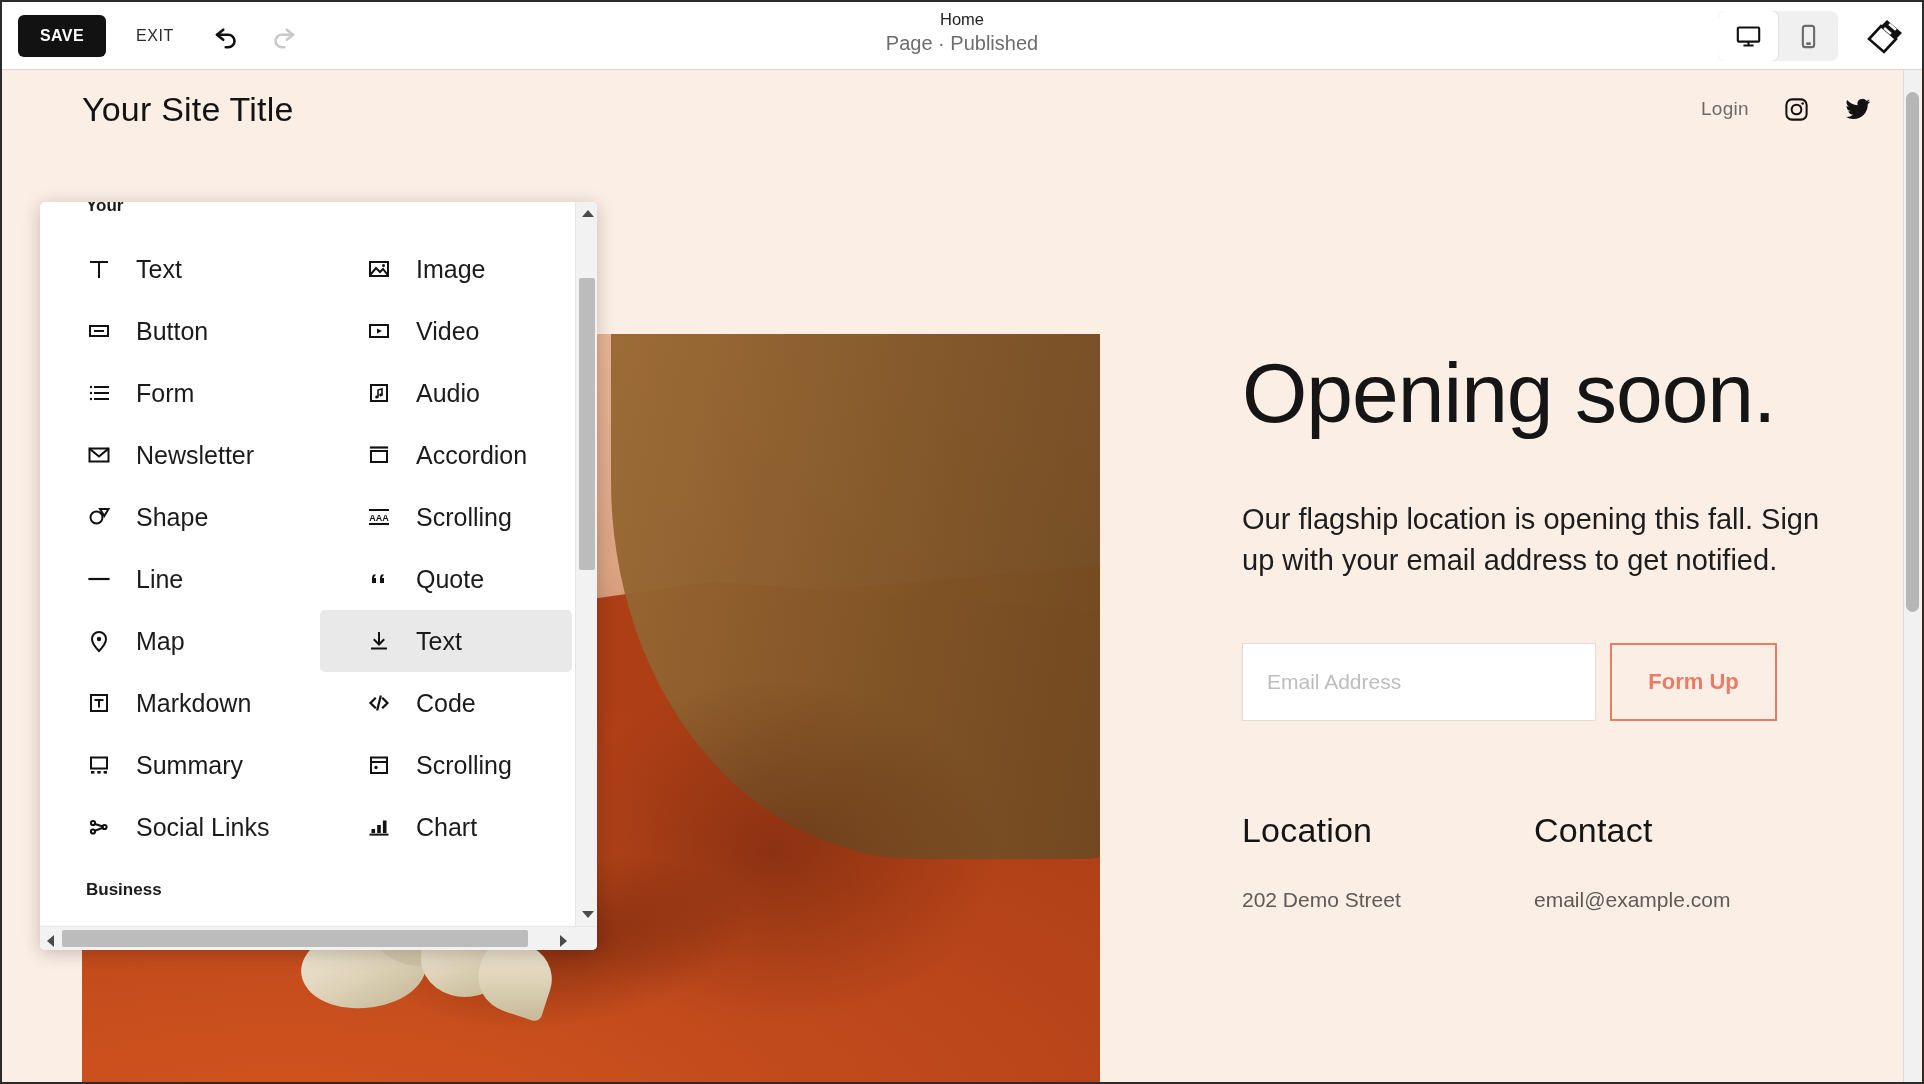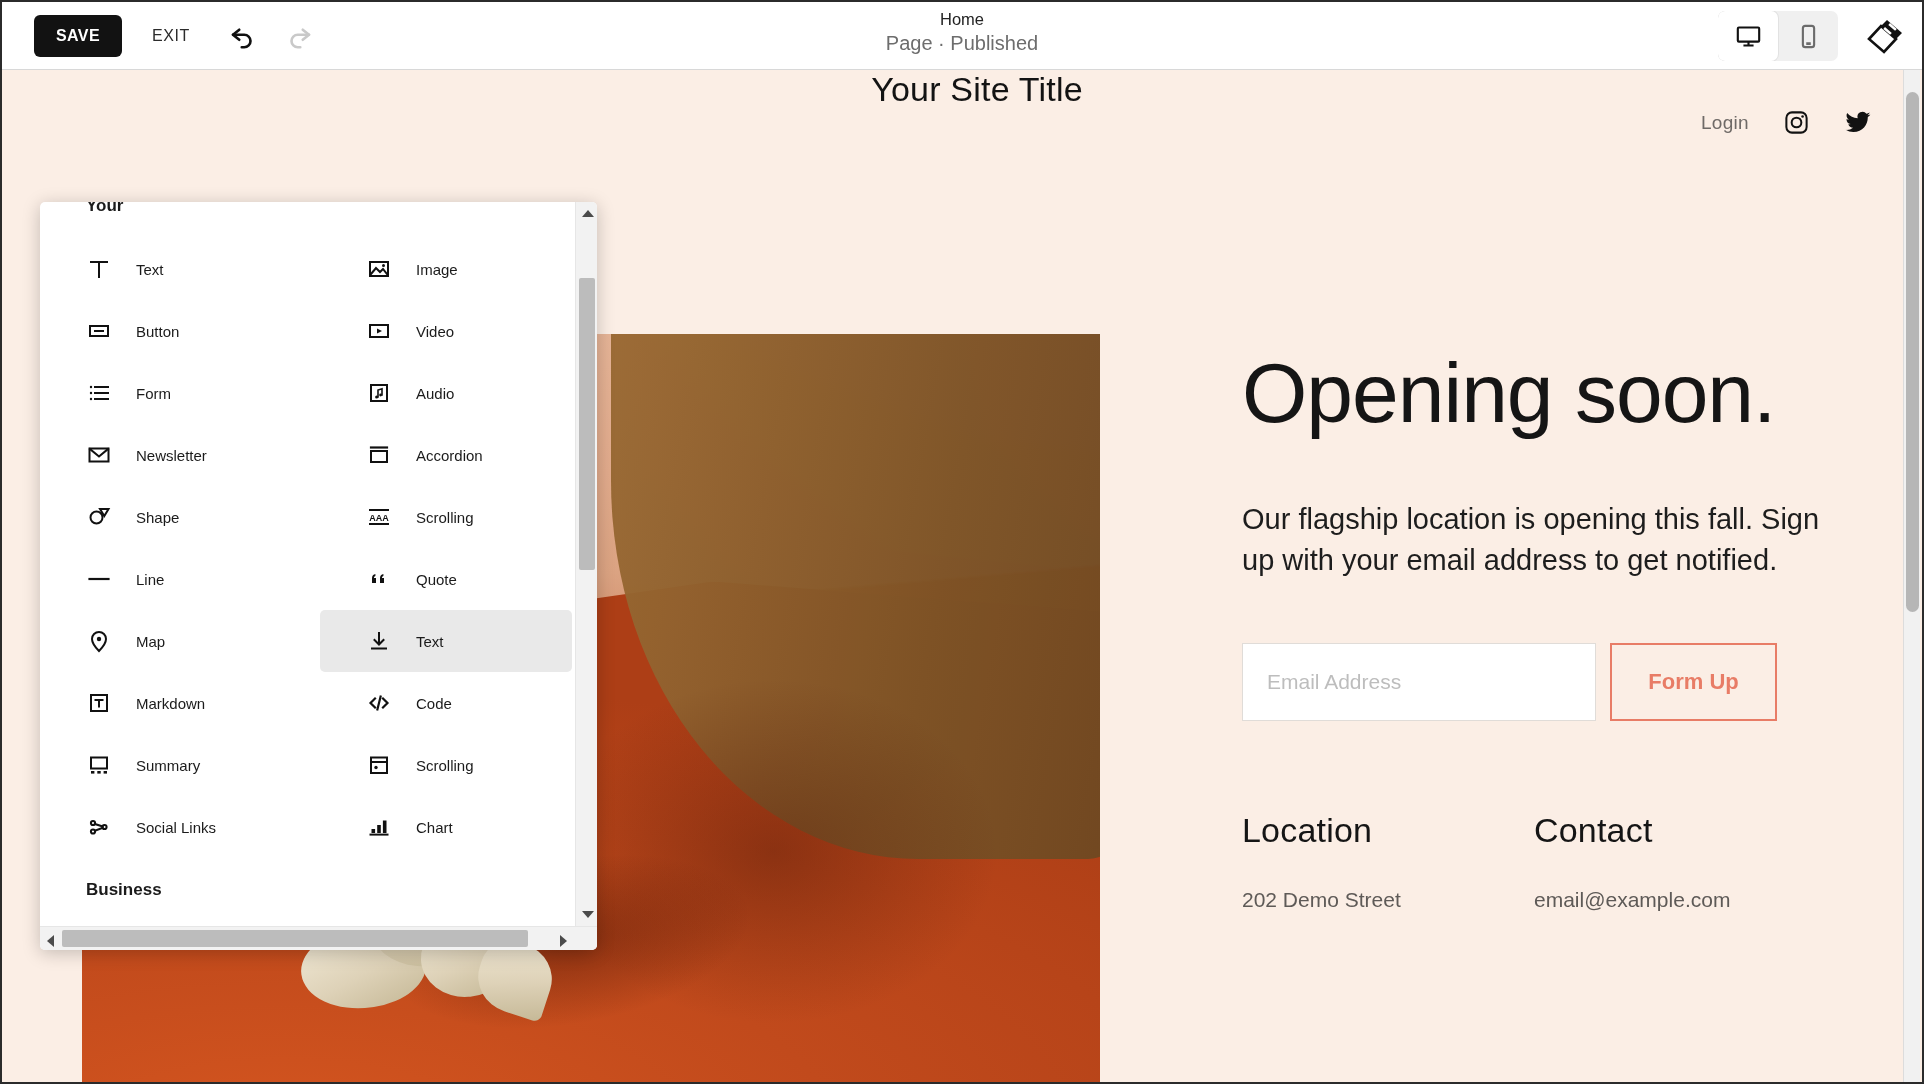--- a/index.html
+++ b/index.html
@@ -22,21 +22,21 @@
   #editor-topbar {
     position: absolute; top: 0; left: 0;
     width: 1920px; height: 68px;
     background: #ffffff;
     border-bottom: 1px solid #d8d8d8;
     display: flex; align-items: center;
     z-index: 40;
   }
 
   .save-btn {
-    margin-left: 32px;
+    margin-left: 16px;
     background: #121212;
     color: #ffffff;
     font-size: 16px; font-weight: bold;
     letter-spacing: .4px;
     padding: 13px 22px;
     border-radius: 6px;
     border: none;
     cursor: pointer;
     line-height: 1;
   }
@@ -100,21 +100,20 @@
     width: 1920px; height: 1014px;
     background: #fbeee5;
     overflow: hidden;
   }
 
   #site-header {
     position: relative;
     height: 78px;
     display: flex; align-items: center;
     padding: 0 50px 0 80px;
-    flex-direction: column;
   }
   #site-title {
     font-size: 34px; color: #131313; font-weight: normal;
     letter-spacing: .2px;
   }
   #site-nav {
     margin-left: auto;
     display: flex; align-items: center; gap: 34px;
   }
   #login-link {
@@ -313,21 +312,21 @@
   }
   .block-item.hovered { background: #e9e9e9; }
   .block-item .bi-icon {
     width: 26px; height: 26px;
     display: flex; align-items: center; justify-content: center;
     color: #111111;
     flex: 0 0 26px;
   }
   .block-item .bi-label {
     margin-left: 24px;
-    font-size: 15px; color: #1b1b1b;
+    font-size: 25px; color: #1b1b1b;
     white-space: nowrap;
     text-align: center;
   }
 
   
   #picker-vscroll {
     position: absolute; top: 0; right: 0; bottom: 24px;
     width: 22px; background: #f2f2f2;
     border-left: 1px solid #e6e6e6;
   }

